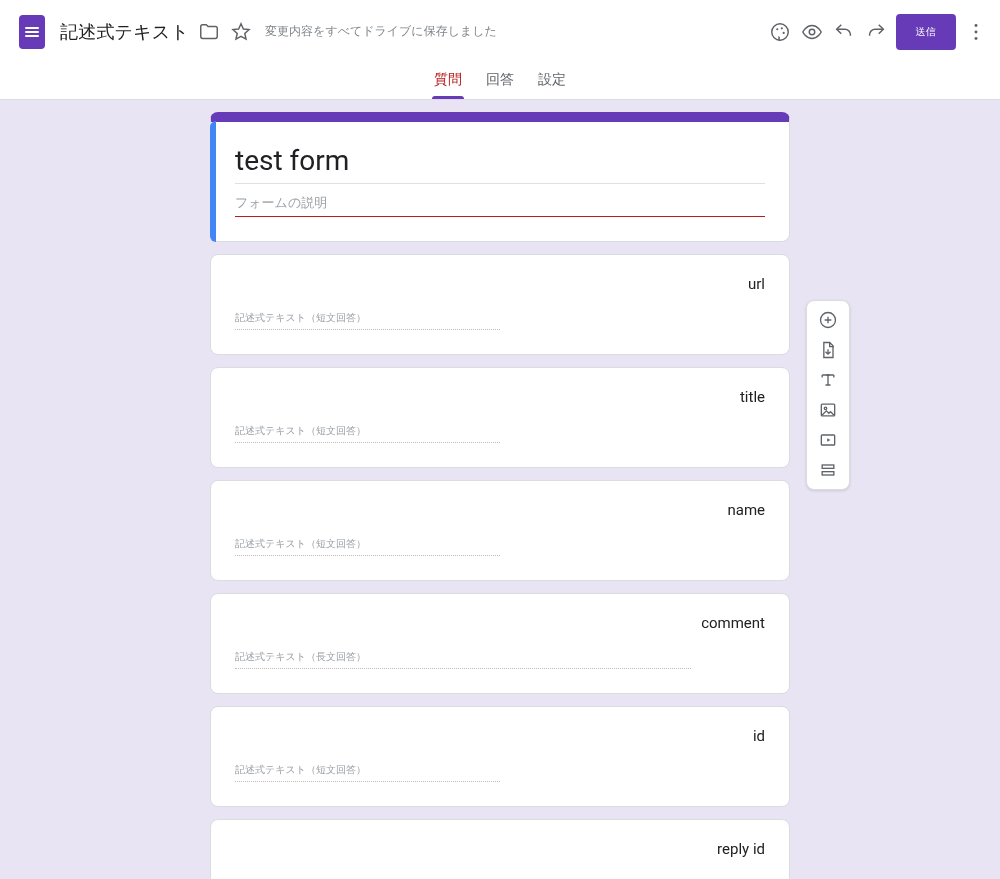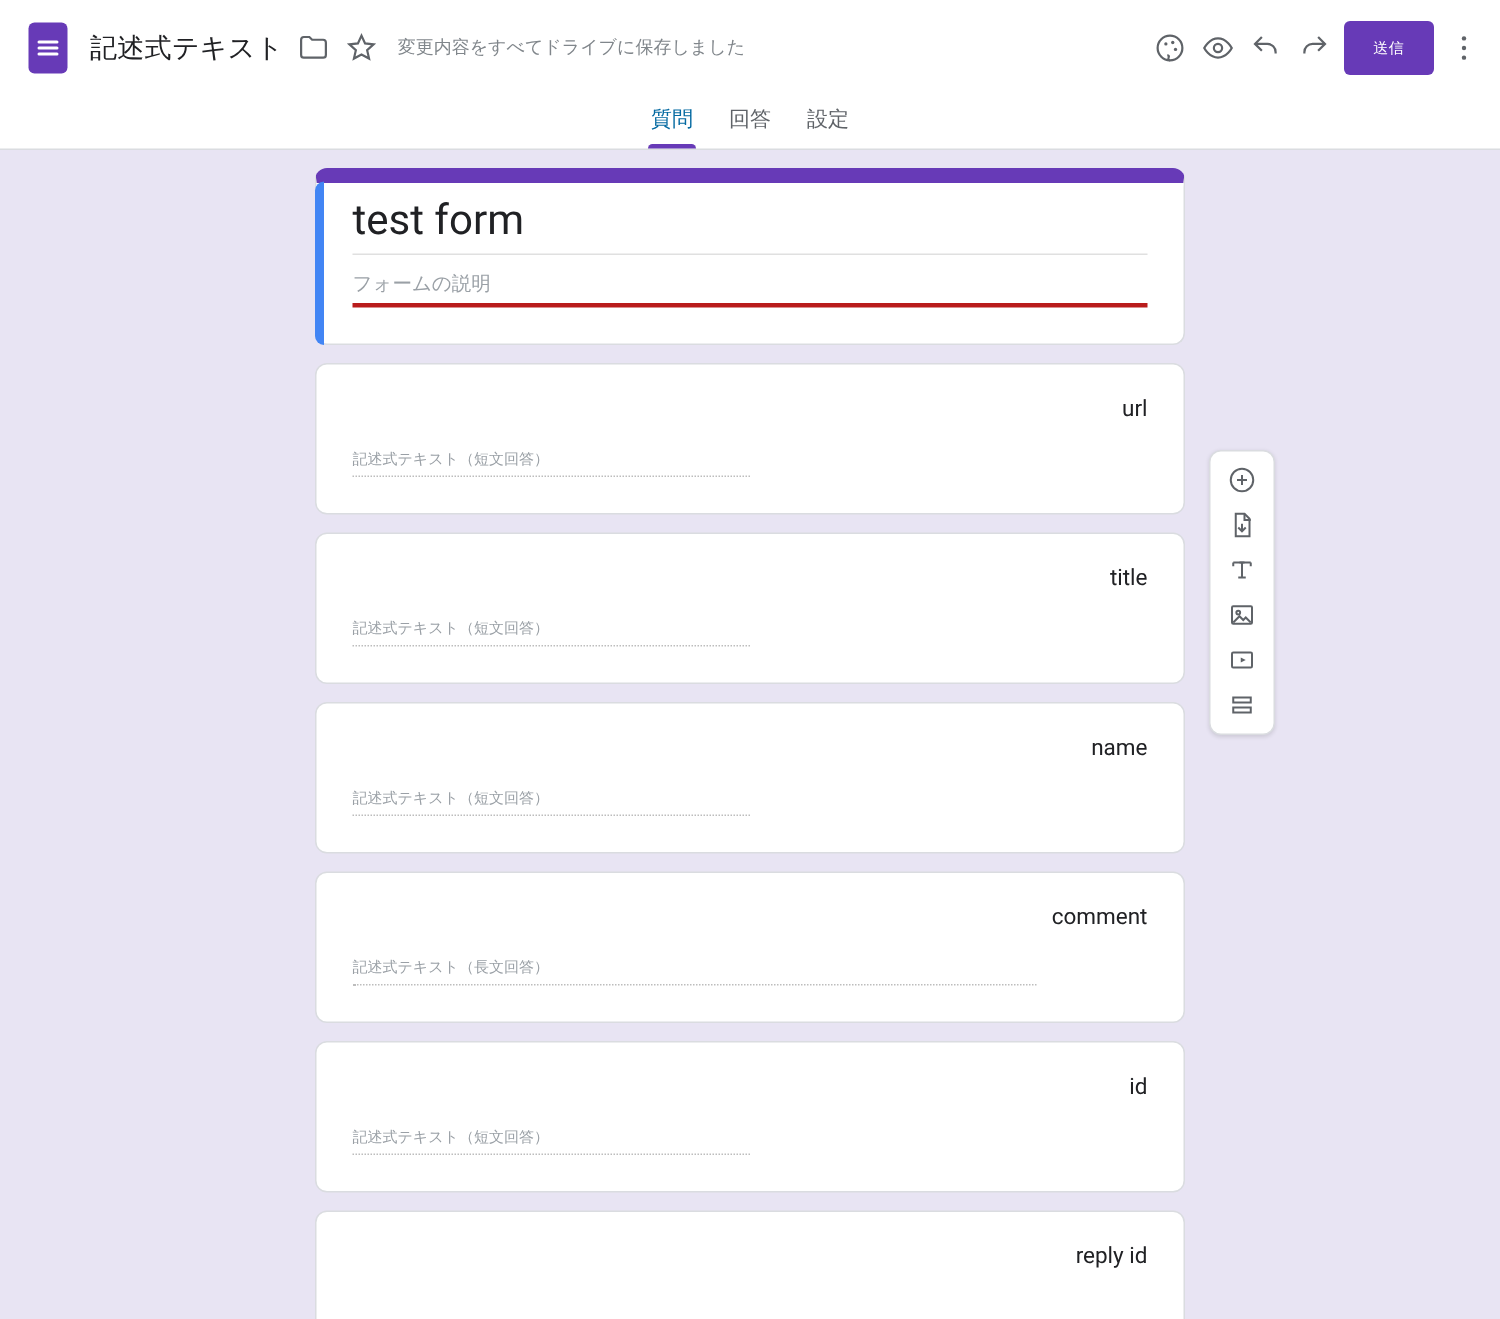--- a/index.html
+++ b/index.html
@@ -37,21 +37,21 @@
     background:#673ab7; color:#fff; font-size:10px; font-weight:500;
     height:36px; padding:0 20px; border-radius:4px; display:flex; align-items:center;
     cursor:pointer; letter-spacing:.25px;
   }
   .tabs {
     height:36px; display:flex; justify-content:center; align-items:flex-end;
     border-bottom:1px solid #dadce0; gap:24px;
     font-size:14px; color:#5f6368;
   }
   .tab { padding-bottom:10px; cursor:pointer; position:relative; }
-  .tab.active { color:#0369a1; font-weight:500; }
+  .tab.active { color:#b91c1c; font-weight:500; }
   .tab.active::after {
     content:""; position:absolute; left:-2px; right:-2px; bottom:0;
     height:3px; background:#673ab7; border-radius:3px 3px 0 0;
   }
 
   .canvas {
     background:#e8e4f3;
     width:100%;
     height:calc(879px - 64px - 36px);
     overflow:auto;
@@ -63,33 +63,33 @@
     display:flex; flex-direction:column; gap:12px;
   }
   .card {
     background:#fff; border-radius:8px;
     border:1px solid #dadce0;
     padding:20px 24px 24px 24px;
     position:relative;
   }
   .title-card {
     border-top:10px solid #673ab7;
-    padding-top:2px;
+    padding-top:16px;
   }
   .title-card::before {
     content:""; position:absolute; left:-1px; top:-1px; bottom:-1px;
     width:6px; background:#4285f4; border-radius:8px 0 0 8px;
   }
   .form-title {
     font-size:28px; color:#202124; letter-spacing:0;
     border-bottom:1px solid #e0e0e0; padding:6px 0 6px 0;
   }
   .form-desc {
     font-size:13px; color:#9aa0a6; padding:10px 0 4px 0;
-    border-bottom:3px solid #b91c1c;
+    border-bottom:1px solid #b91c1c;
   }
   .q-title { font-size:15px; color:#202124; margin-bottom:18px;text-align:right; }
   .answer-stub {
     font-size:10px; color:#9aa0a6;
     border-bottom:1px dotted #bdbdbd;
     padding-bottom:4px; width:50%;
   }
   .answer-stub.long { width:86%; }
 
   .side-toolbar {

